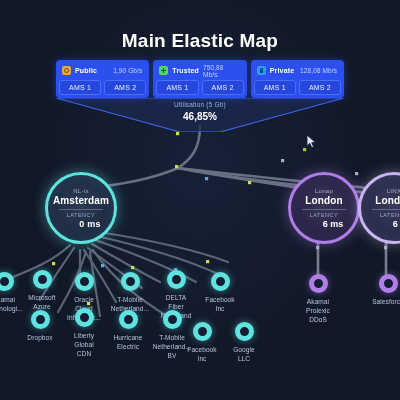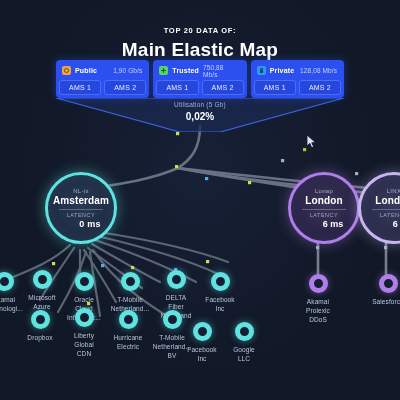--- a/index.html
+++ b/index.html
@@ -167,21 +167,20 @@
       <rect x="101" y="264" width="3.2" height="3.2" fill="#4fb0e8"></rect>
       <rect x="131" y="266" width="3.2" height="3.2" fill="#cfe04a"></rect>
       <rect x="174" y="268" width="3.2" height="3.2" fill="#4fb0e8"></rect>
       <rect x="206" y="260" width="3.2" height="3.2" fill="#cfe04a"></rect>
       <rect x="87" y="302" width="3.2" height="3.2" fill="#cfe04a"></rect>
       <rect x="303" y="148" width="3.2" height="3.2" fill="#9acb3a"></rect>
     </g>
   </svg>
 
   <div class="hdr">
-    <div class="kicker">TOP 20 DATA OF:</div>
     <div class="title">Main Elastic Map</div>
   </div>
 
   <div class="panels">
 
     <div class="panel">
       <div class="panel-top">
         <span class="p-ico globe"></span>
         <span class="p-name">Public</span>
         <span class="p-val">1,90 Gb/s</span>
@@ -216,21 +215,21 @@
       </div>
     </div>
   </div>
 
   <div class="funnel">
     <svg width="288" height="34" style="position:absolute;inset:0;">
       <path d="M0 0 L288 0 L164 34 L124 34 Z" fill="#1b2a52" opacity="0.75"></path>
       <path d="M0 0 L288 0 L164 34 L124 34 Z" fill="none" stroke="#3f6bff" stroke-width="1.2" opacity="0.9"></path>
     </svg>
     <div class="util-txt">Utilisation (5 Gb)</div>
-    <div class="util-val">0,02%</div>
+    <div class="util-val">46,85%</div>
   </div>
 
   <div class="bignode" style="left:45px;top:172px;">
     <div class="ring ams">
       <div class="n-sub">NL-ix</div>
       <div class="n-name">Amsterdam</div>
       <div class="n-div"></div>
       <div class="n-lat">LATENCY</div>
       <div class="n-ms">0 ms</div>
     </div>

